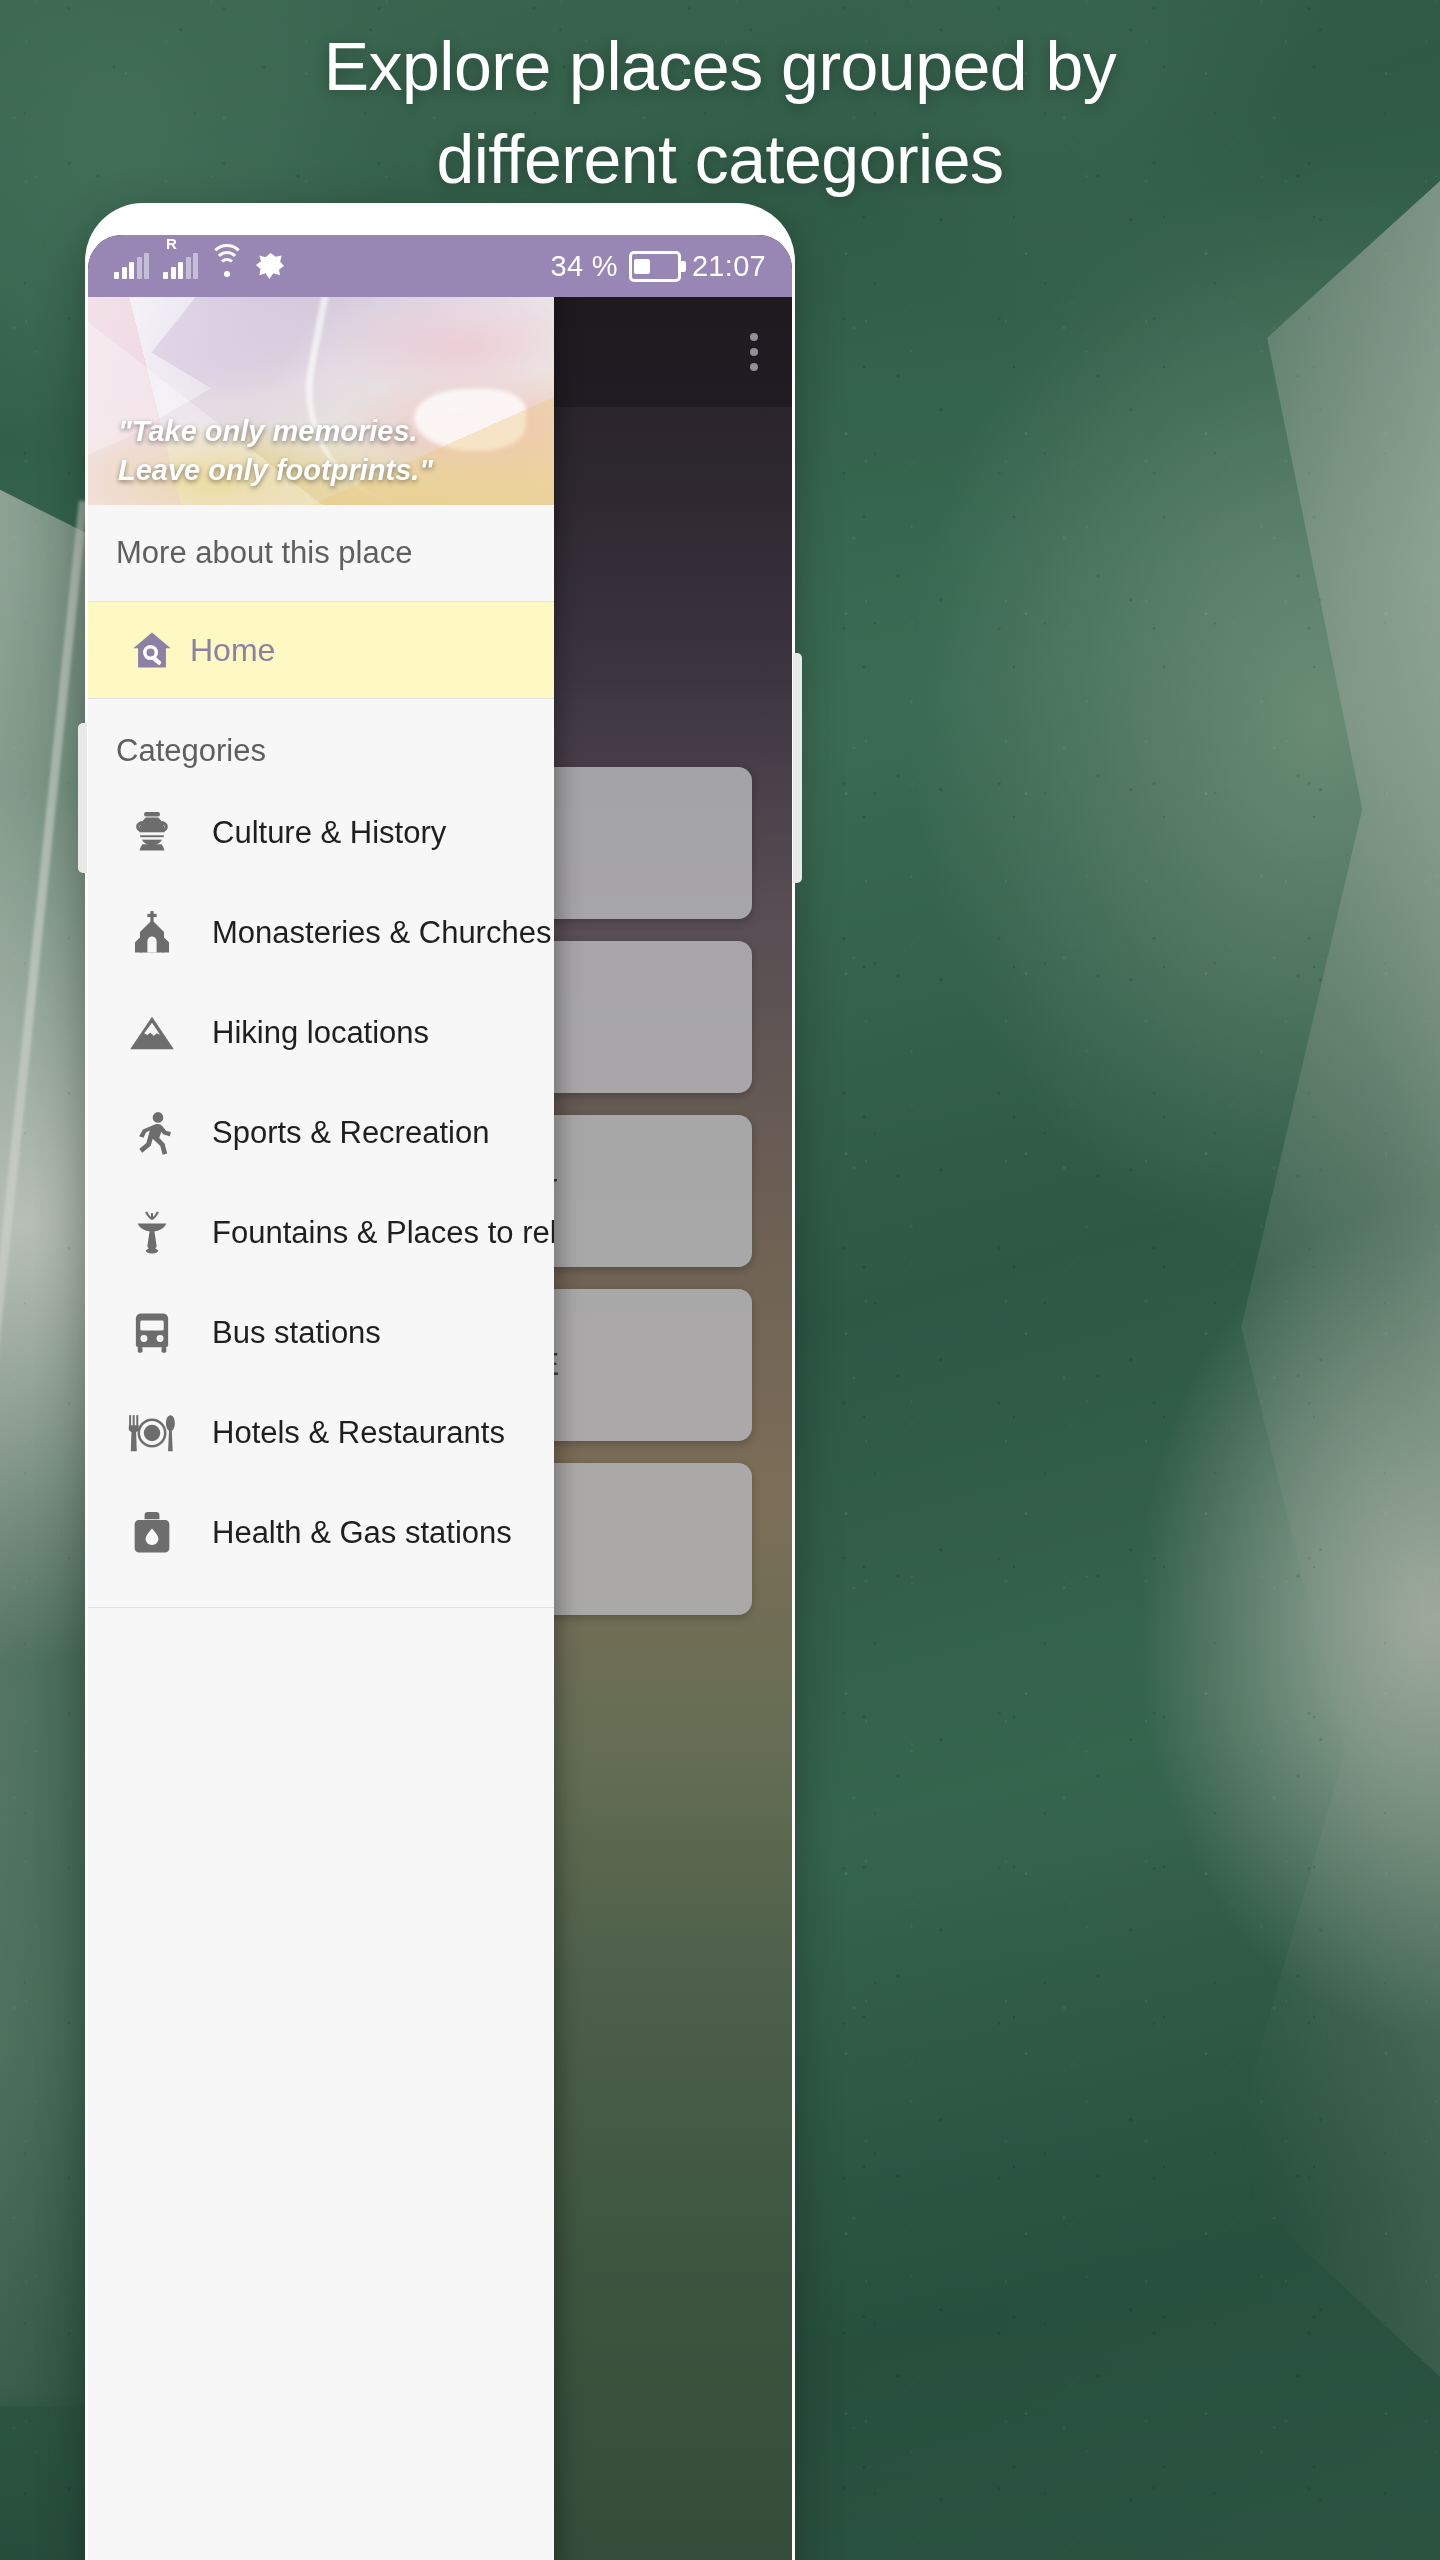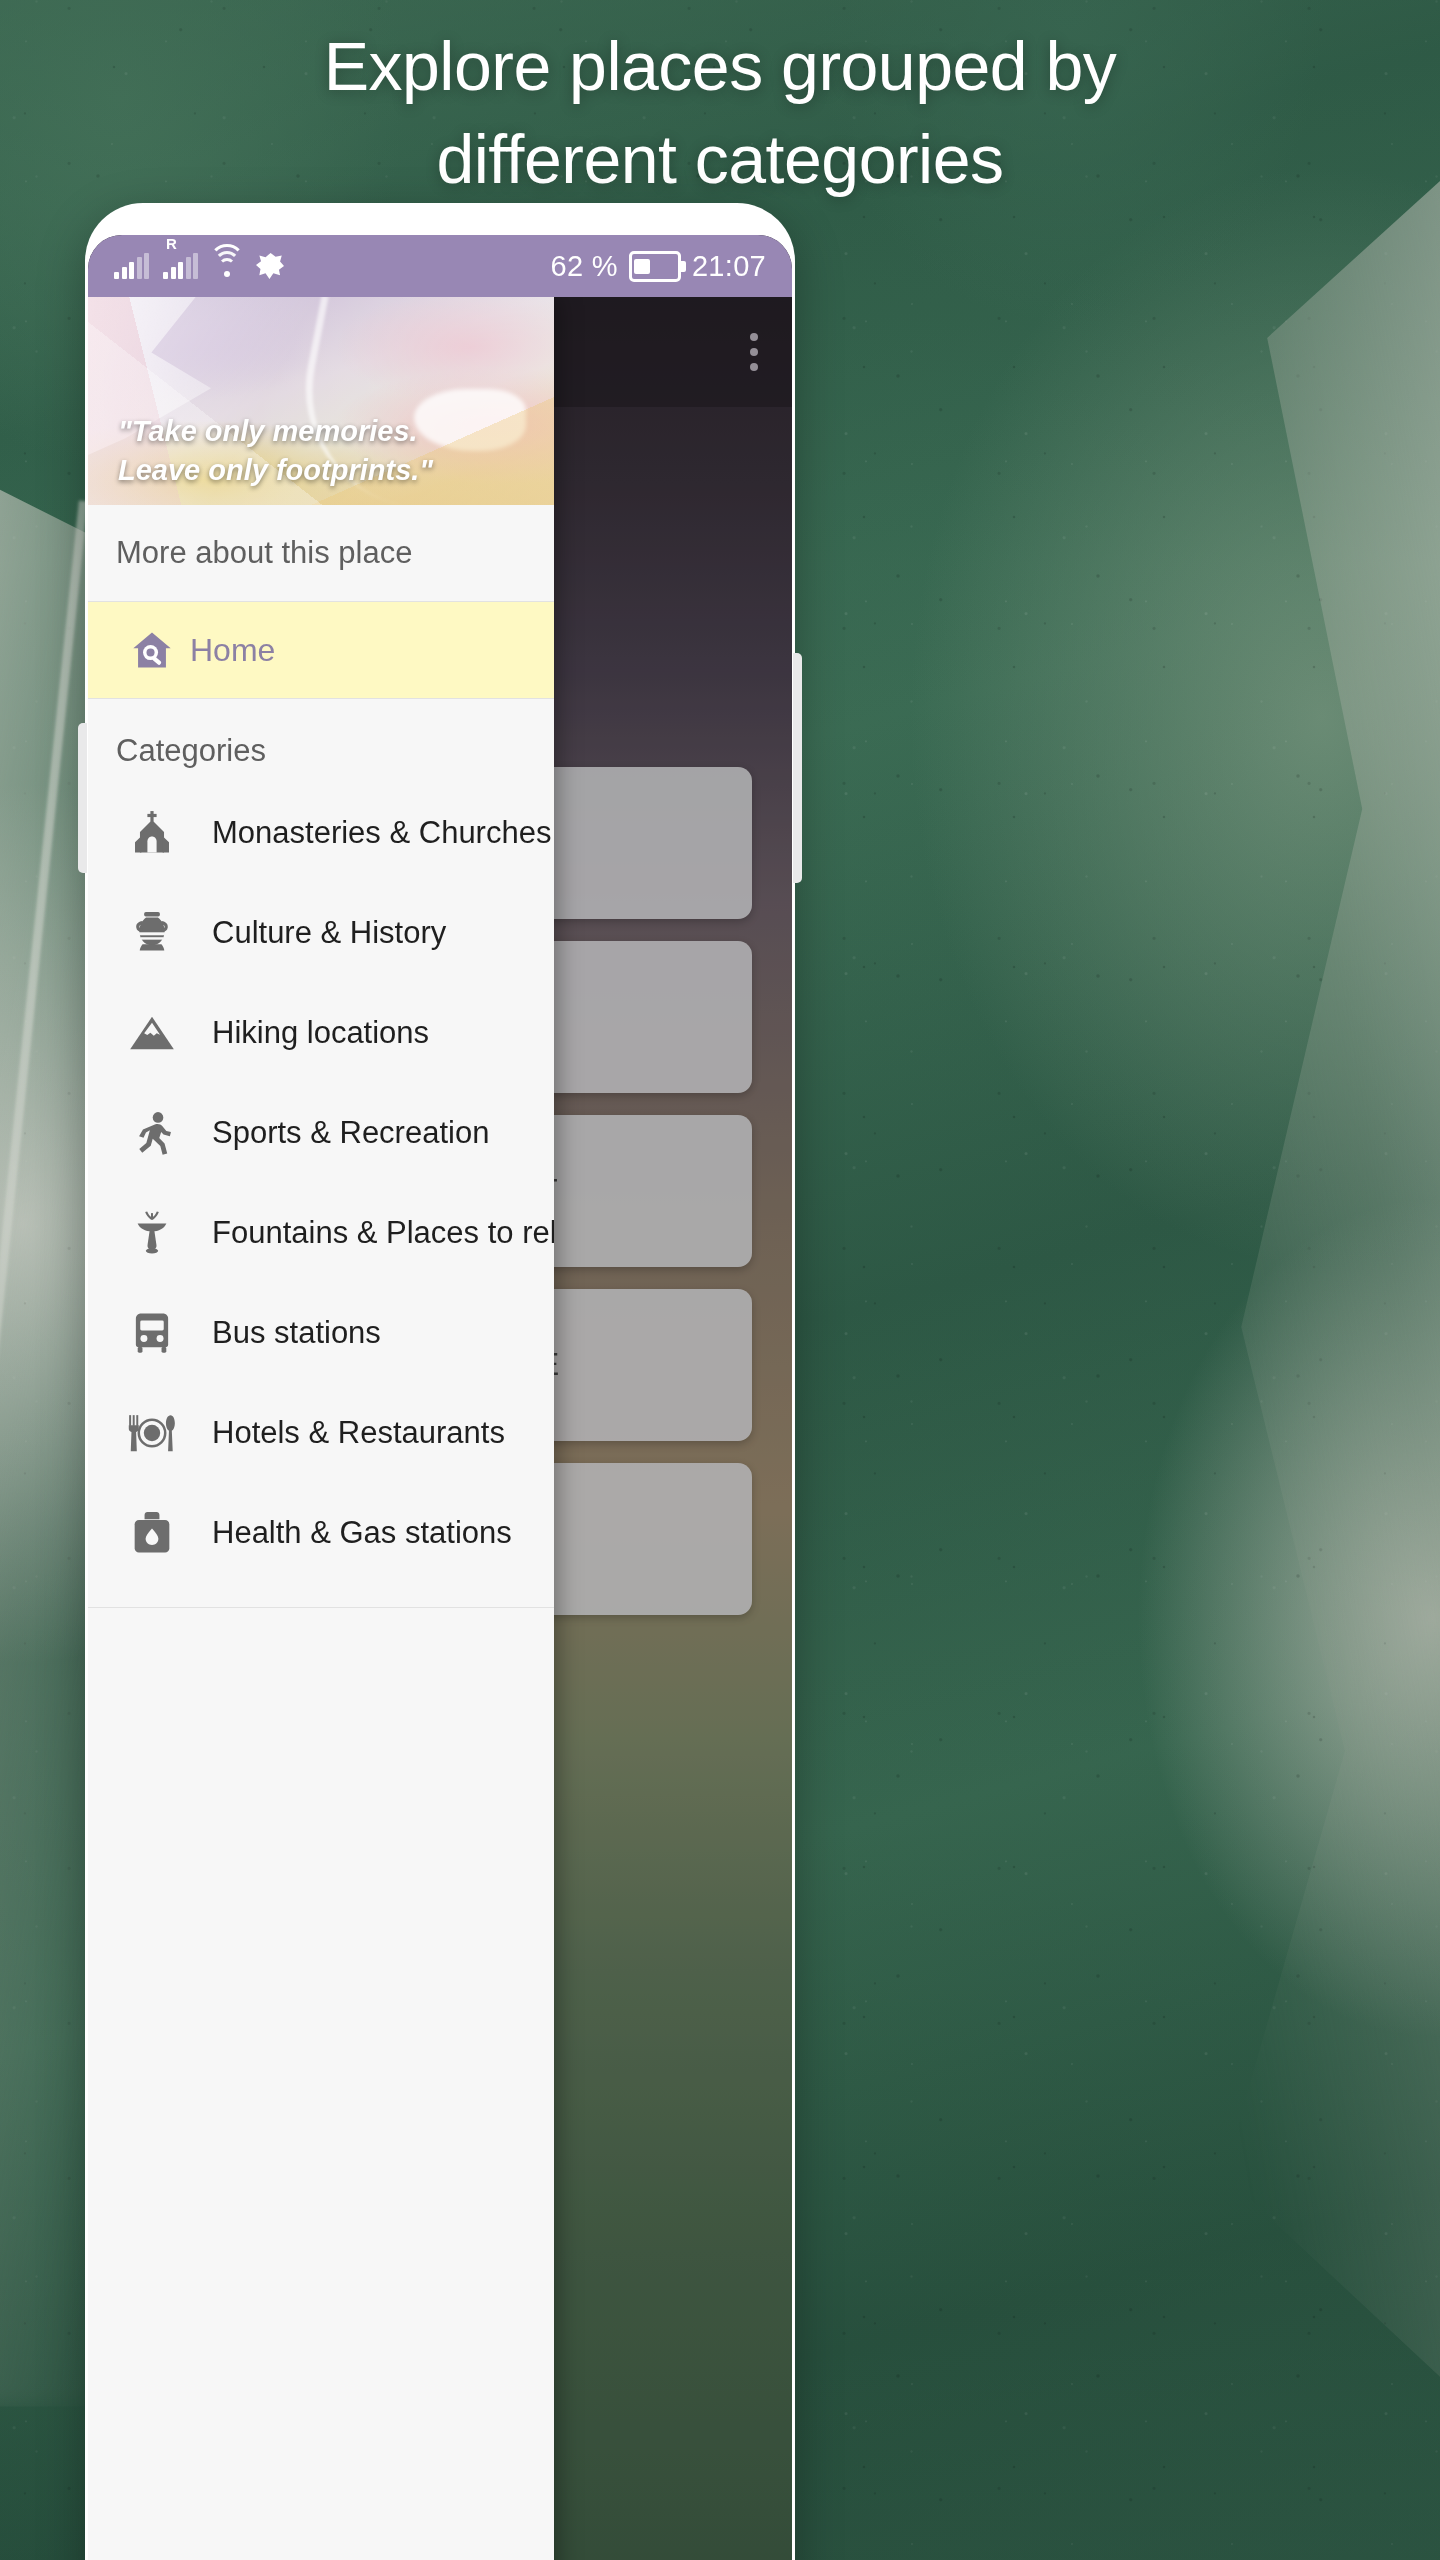--- a/index.html
+++ b/index.html
@@ -395,44 +395,44 @@
           </svg>
         </div>
         <div class="dlabel">Home</div>
       </div>
       <div class="divider"></div>
 
       <div class="section-title">Categories</div>
 
       <div class="catrow">
         <div class="icon-slot">
+          <svg class="ic" width="42" height="46" viewBox="0 0 24 26" aria-hidden="true">
+            <rect x="7.5" y="1" width="9" height="2.6" rx="1" fill="#6d6d6d"></rect>
+            <path d="M8.6 4.2h6.8c2.4 2 3.8 4.6 3.8 7.6 0 4.6-3.1 8.2-7.2 8.2S4.8 16.4 4.8 11.8c0-3 1.4-5.6 3.8-7.6z" fill="#6d6d6d"></path>
+            <path d="M6.6 6.2C4 6.6 2.8 8 3 9.8c.2 1.6 1.5 2.6 3.4 2.6v-1.9c-1 0-1.5-.4-1.6-1-.1-.7.5-1.3 1.8-1.5zM17.4 6.2c2.6.4 3.8 1.8 3.6 3.6-.2 1.6-1.5 2.6-3.4 2.6v-1.9c1 0 1.5-.4 1.6-1 .1-.7-.5-1.3-1.8-1.5z" fill="#6d6d6d"></path>
+            <rect x="4.6" y="12.6" width="14.8" height="1.7" fill="#f7f7f7"></rect>
+            <rect x="5.4" y="15.4" width="13.2" height="1.4" fill="#f7f7f7"></rect>
+            <path d="M6.6 19.4h10.8c1.1 1.4 1.6 2.6 1.6 3.6H5c0-1 .5-2.2 1.6-3.6z" fill="#6d6d6d"></path>
+          </svg>
+        </div>
+        <div class="txt">Culture &amp; History</div>
+      </div>
+
+      <div class="catrow">
+        <div class="icon-slot">
           <svg class="ic" width="44" height="46" viewBox="0 0 24 26" aria-hidden="true">
             <rect x="11.1" y="0.6" width="1.8" height="6" fill="#6d6d6d"></rect>
             <rect x="9.4" y="2.2" width="5.2" height="1.8" fill="#6d6d6d"></rect>
             <path d="M12 5.6 5.2 12.4V24h13.6V12.4z" fill="#6d6d6d"></path>
             <path d="M12 9 2.4 18.2V24h3.6V13.6z" fill="#6d6d6d"></path>
             <path d="M12 9l9.6 9.2V24H18V13.6z" fill="#6d6d6d"></path>
             <path d="M12 15c1.6 0 2.6 1.2 2.6 2.8V24H9.4v-6.2C9.4 16.2 10.4 15 12 15z" fill="#f7f7f7"></path>
           </svg>
         </div>
         <div class="txt">Monasteries &amp; Churches</div>
-      </div>
-
-      <div class="catrow">
-        <div class="icon-slot">
-          <svg class="ic" width="42" height="46" viewBox="0 0 24 26" aria-hidden="true">
-            <rect x="7.5" y="1" width="9" height="2.6" rx="1" fill="#6d6d6d"></rect>
-            <path d="M8.6 4.2h6.8c2.4 2 3.8 4.6 3.8 7.6 0 4.6-3.1 8.2-7.2 8.2S4.8 16.4 4.8 11.8c0-3 1.4-5.6 3.8-7.6z" fill="#6d6d6d"></path>
-            <path d="M6.6 6.2C4 6.6 2.8 8 3 9.8c.2 1.6 1.5 2.6 3.4 2.6v-1.9c-1 0-1.5-.4-1.6-1-.1-.7.5-1.3 1.8-1.5zM17.4 6.2c2.6.4 3.8 1.8 3.6 3.6-.2 1.6-1.5 2.6-3.4 2.6v-1.9c1 0 1.5-.4 1.6-1 .1-.7-.5-1.3-1.8-1.5z" fill="#6d6d6d"></path>
-            <rect x="4.6" y="12.6" width="14.8" height="1.7" fill="#f7f7f7"></rect>
-            <rect x="5.4" y="15.4" width="13.2" height="1.4" fill="#f7f7f7"></rect>
-            <path d="M6.6 19.4h10.8c1.1 1.4 1.6 2.6 1.6 3.6H5c0-1 .5-2.2 1.6-3.6z" fill="#6d6d6d"></path>
-          </svg>
-        </div>
-        <div class="txt">Culture &amp; History</div>
       </div>
 
 
       <div class="catrow">
         <div class="icon-slot">
           <svg class="ic" width="48" height="40" viewBox="0 0 26 22" aria-hidden="true">
             <path d="M13 2 25 20H1z" fill="#6d6d6d"></path>
             <path d="M13 5.4 17.4 12l-1.8-.8-1.6 1.3-1.9-1.6-1.7 1.2-1.7-.9z" fill="#f7f7f7"></path>
           </svg>
         </div>
@@ -532,21 +532,21 @@
         </div>
         <div class="wifi">
           <span class="w1"></span>
             <span class="w2"></span>
             <span class="w3"></span>
             <span class="dot"></span>
         </div>
         <div class="leaf"></div>
       </div>
       <div class="sb-right">
-        <span>62 %</span>
+        <span>34 %</span>
         <span class="battery">
             <i></i>
           </span>
         <span>21:07</span>
       </div>
     </div>
 
   </div>
 </div>
 

